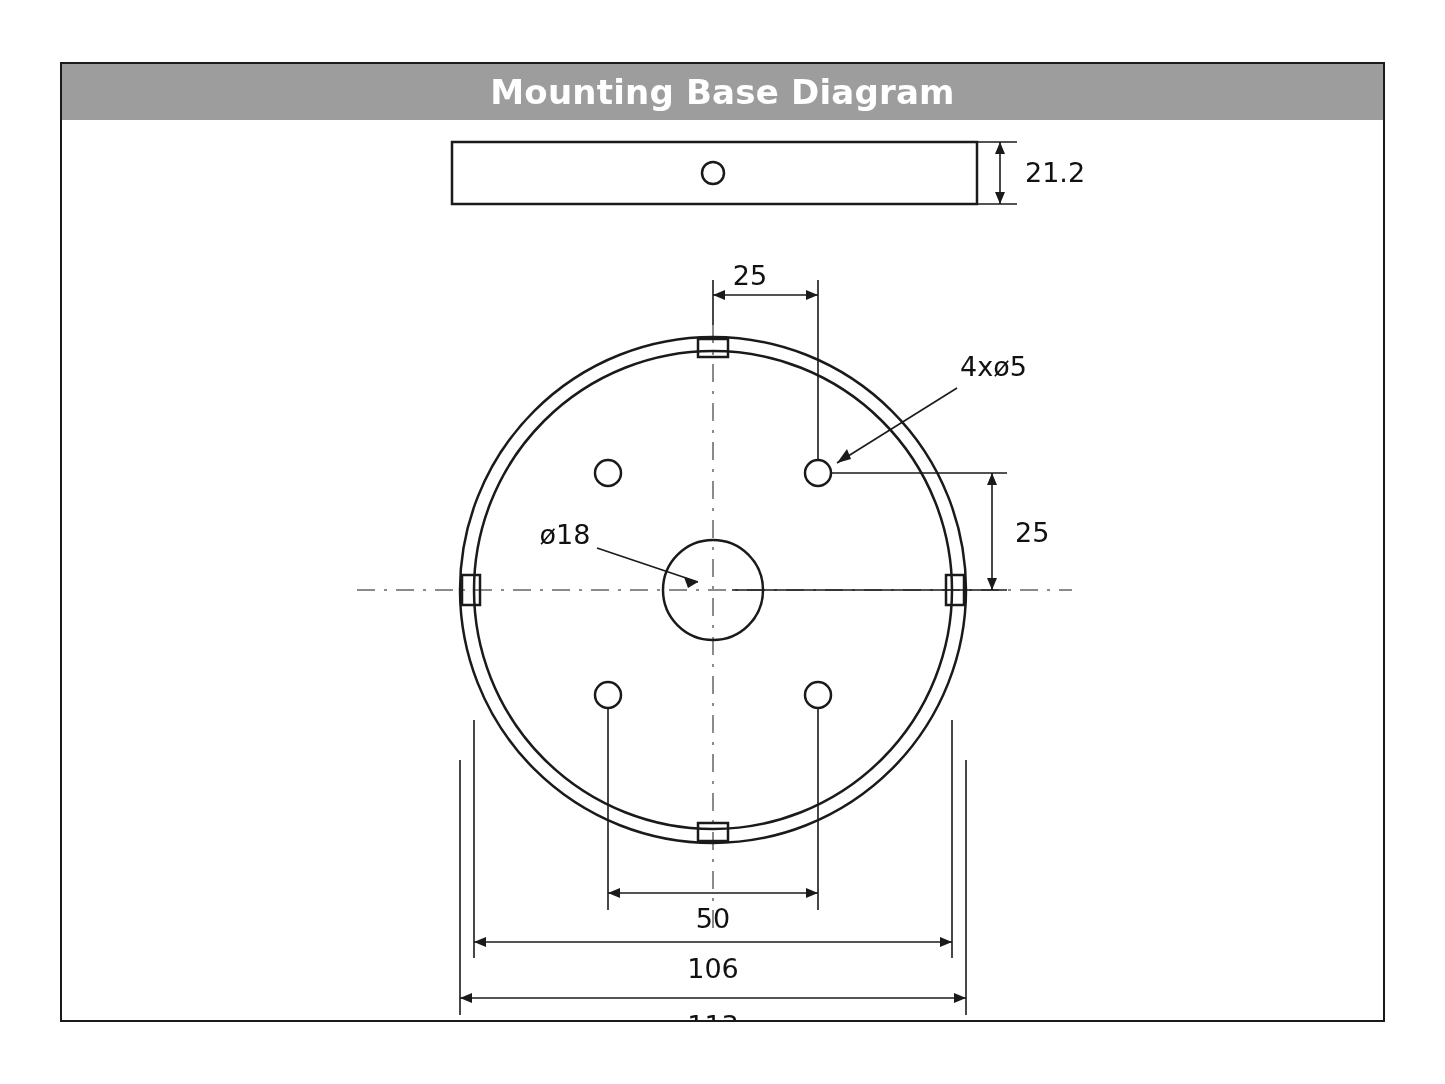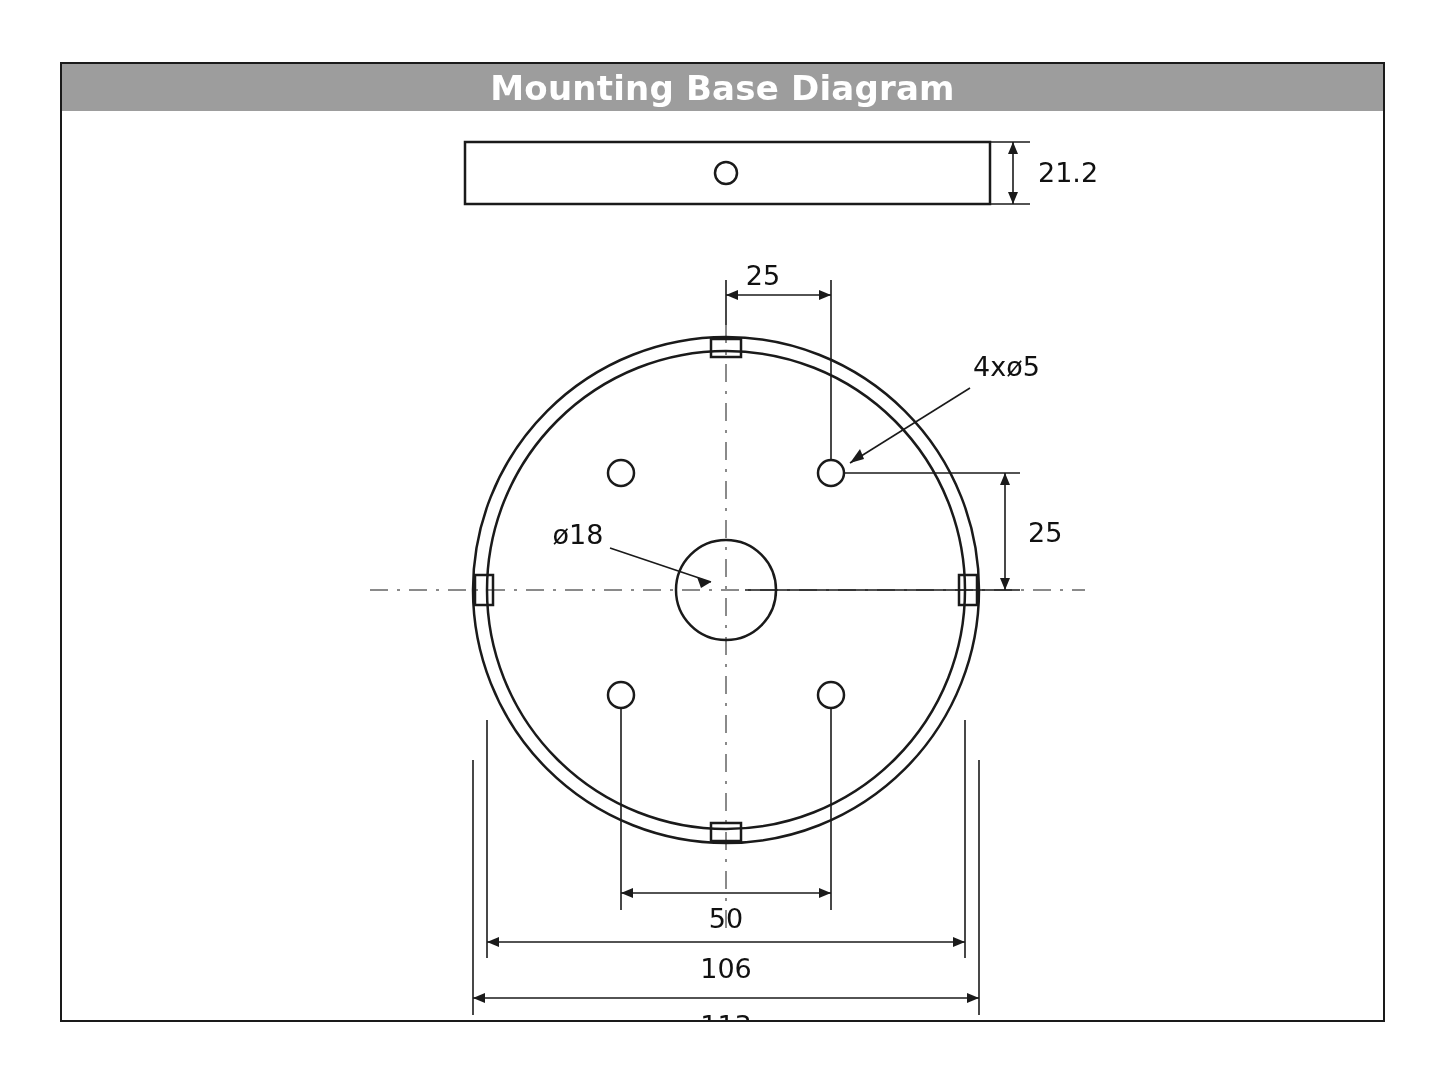--- a/index.html
+++ b/index.html
@@ -28,37 +28,37 @@
     height: 960px;
     border: 2px solid #1a1a1a;
     box-sizing: border-box;
     background: #ffffff;
   }
   .title-bar {
     position: absolute;
     left: 0;
     top: 0;
     width: 100%;
-    height: 47px;
+    height: 56px;
     background: #9d9d9d;
     box-sizing: border-box;
     display: flex;
     align-items: center;
     justify-content: center;
   }
   .title-bar .title-text {
     color: #ffffff;
     font-size: 34px;
     font-weight: bold;
     letter-spacing: 0.2px;
     font-family: "DejaVu Sans", sans-serif;
   }
   .canvas-area {
     position: absolute;
-    left: 13px;
+    left: 0;
     top: 56px;
     width: 100%;
     height: calc(100% - 56px);
   }
   svg.drawing {
     position: absolute;
     left: 0;
     top: 0;
     display: block;
   }

